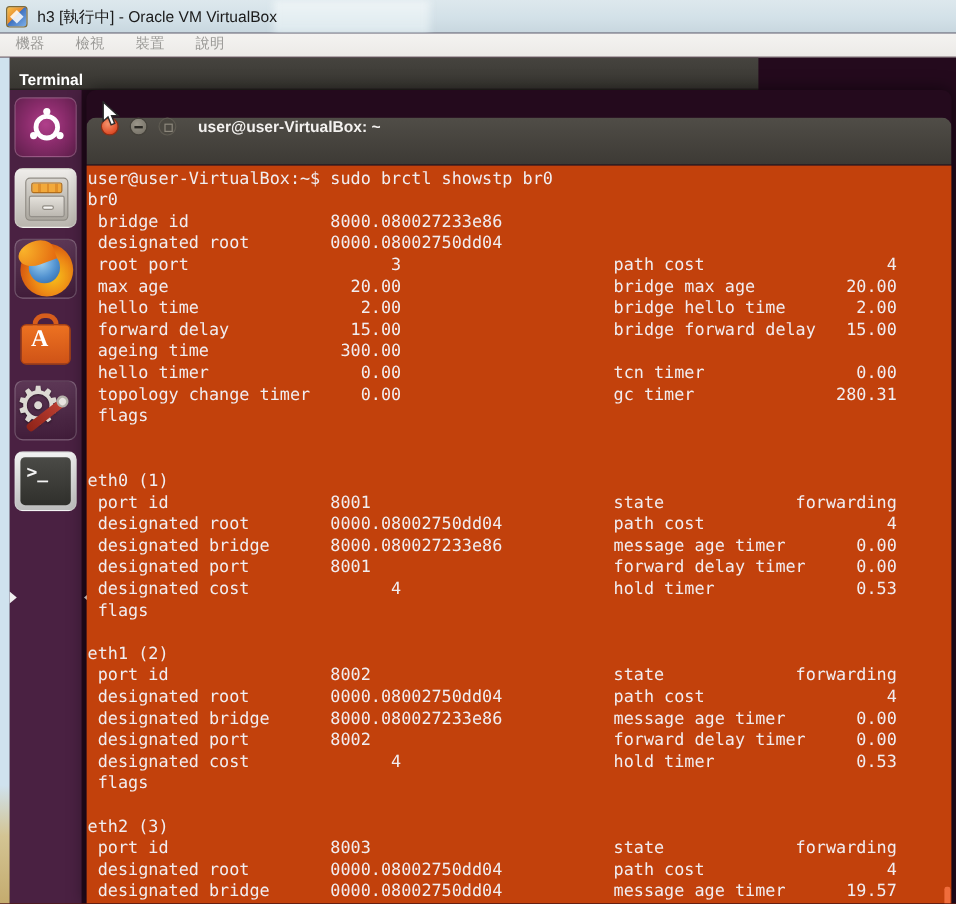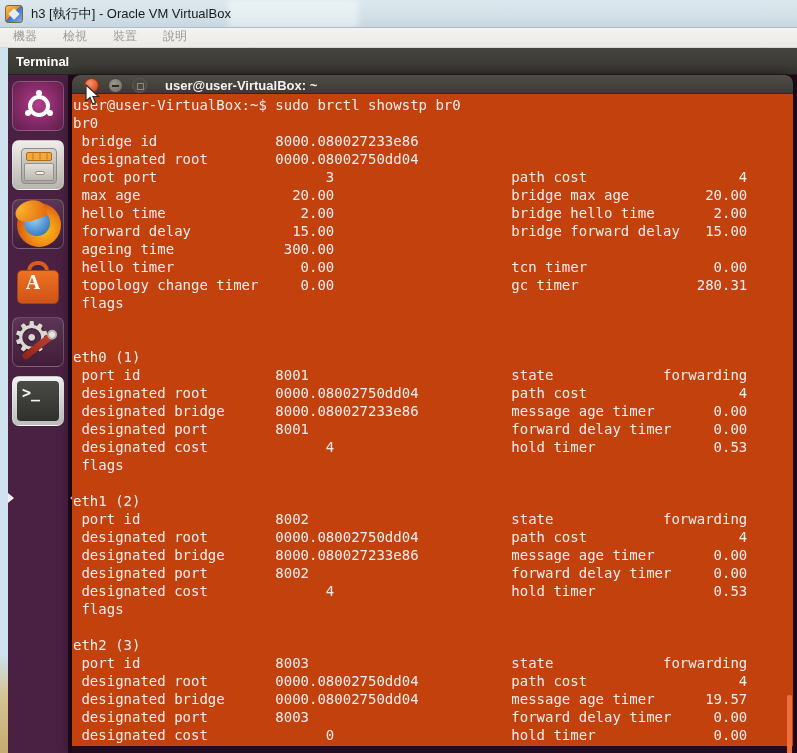--- a/index.html
+++ b/index.html
@@ -29,24 +29,24 @@
   }
   .menu-item{ font-size:12px; color:#9b9a97; padding:0 13px; }
 
   
   .guest{ position:absolute; left:0; top:48px; width:797px; height:705px; background:#240a1d; }
 
   .host-left-strip{ position:absolute; left:0; top:0; width:8px; height:705px;
     background:linear-gradient(to bottom,#cfe2ee 0%,#cfe2ee 86%,#d3c493 92%,#c4ab6e 100%); z-index:9; }
 
   .top-panel{
-    position:absolute; left:8px; top:0; width:789px; height:27px;
+    position:absolute; left:8px; top:0; width:624px; height:27px;
     background:linear-gradient(to bottom,#46443f,#383631);
     border-bottom:1px solid #25231f;
-    display:flex; align-items:center;
+    display:flex; align-items:flex-end;
   }
   .panel-app{ color:#ffffff; font-weight:bold; font-size:13px; margin-left:8px; }
 
   
   .launcher{ position:absolute; left:8px; top:27px; width:60px; height:678px;
     background:#4a2142; padding-top:6px; }
   .tile{ width:52px; height:50px; margin:0 auto 9px auto; border-radius:7px; position:relative;
     border:1px solid rgba(255,255,255,.22);
     background:linear-gradient(to bottom,rgba(255,255,255,.10),rgba(0,0,0,.12)); }
 
@@ -88,22 +88,22 @@
     background:linear-gradient(to bottom,#4a4a46,#30302c); }
   .term-glyph{ position:absolute; left:5px; top:3px; color:#f4f4f4; font-family:"DejaVu Sans Mono",monospace;
     font-size:15px; font-weight:bold; }
   .run-arrow{ position:absolute; width:0; height:0; border-top:5px solid transparent; border-bottom:5px solid transparent; }
   .arrow-left{ left:0; top:418px; border-left:6px solid #f0f0f0; }
   .arrow-right{ left:62px; top:418px; border-right:6px solid #f0f0f0; }
 
   
   .terminal{ position:absolute; left:72px; top:27px; width:721px; height:678px;
     border-radius:8px 8px 0 0; overflow:hidden; box-shadow:0 0 14px rgba(0,0,0,.55); }
-  .term-titlebar{ height:19px; background:linear-gradient(to bottom,#504d47,#3d3a35);
-    border-bottom:1px solid #2a2823; display:flex; align-items:flex-end; border-radius:8px 8px 0 0; }
+  .term-titlebar{ height:40px; background:linear-gradient(to bottom,#504d47,#3d3a35);
+    border-bottom:1px solid #2a2823; display:flex; align-items:flex-start; border-radius:8px 8px 0 0;margin-top:23px; }
   .wbtn{ width:15px; height:15px; border-radius:50%; margin-left:9px; position:relative; }
   .btn-close{ background:radial-gradient(circle at 38% 32%,#f6936c,#dd4d28 70%,#b83c1c);
     border:1px solid #8e2e14; margin-left:12px; }
   .btn-min{ background:radial-gradient(circle at 40% 35%,#9b968a,#6e6a60); border:1px solid #44413a; }
   .btn-min::after{ content:""; position:absolute; left:3px; top:6px; width:7px; height:2px; background:#2c2a25; }
   .btn-max{ background:#4b4841; border:1px solid #5f5b52; }
   .btn-max::after{ content:""; position:absolute; left:4px; top:4px; width:5px; height:5px; border:1px solid #8d887c; }
   .term-title{ color:#f3f1ef; font-weight:bold; font-size:13px; margin-left:18px; }
 
   .term-body{ position:relative; height:652px; background:#c2410c; }

